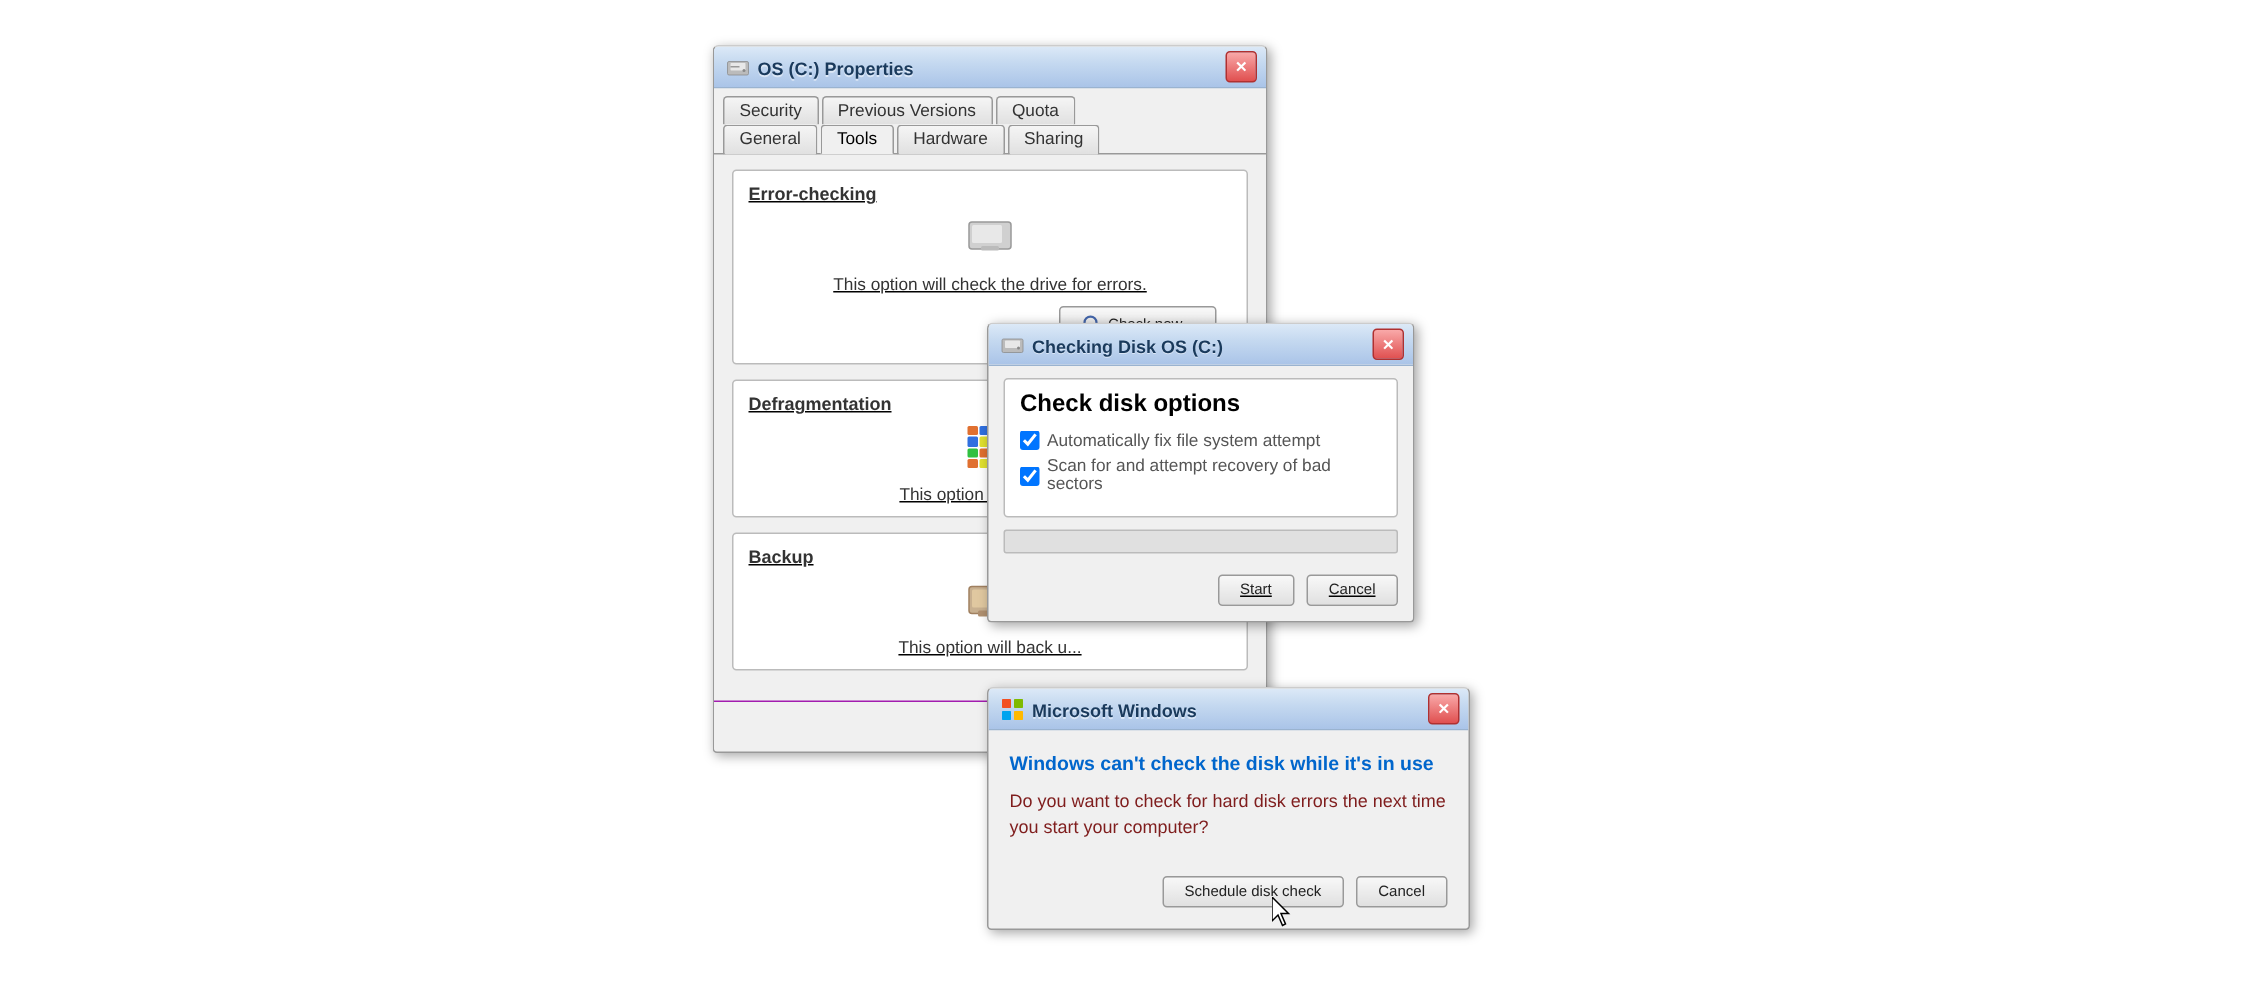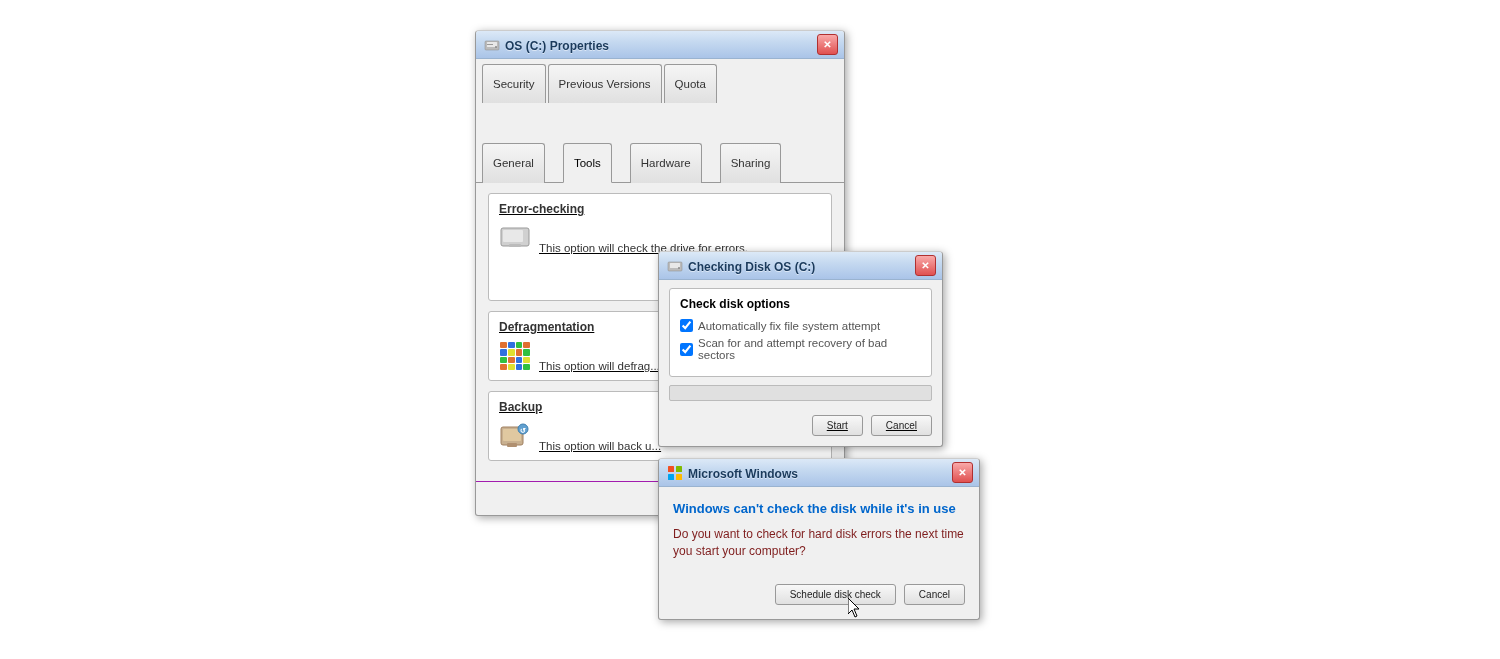--- a/index.html
+++ b/index.html
@@ -78,27 +78,26 @@
     
     .tab-strip-top {
       display: flex;
       padding: 4px 6px 0;
       gap: 2px;
     }
 
     .tab-strip-bottom {
       display: flex;
       padding: 0 6px 0;
-      gap: 18px;
+      gap: 2px;
       border-bottom: 1px solid #999;
-      margin-top: 40px;
     }
 
     .tab {
-      padding: 13px 10px;
+      padding: 3px 10px;
       background: linear-gradient(to bottom, #f5f5f5, #e0e0e0);
       border: 1px solid #999;
       border-bottom: none;
       border-radius: 3px 3px 0 0;
       cursor: pointer;
       font-size: 11.5px;
       color: #333;
       position: relative;
       bottom: -1px;
       text-align: right;
@@ -128,22 +127,23 @@
 
     .section-title {
       font-size: 12px;
       font-weight: bold;
       color: #333;
       margin-bottom: 6px;
     }
 
     .section-row {
       display: flex;
-      align-items: flex-end;
+      align-items: center;
       gap: 8px;
+      flex-direction: column;
     }
 
     .section-icon {
       width: 32px;
       height: 32px;
       flex-shrink: 0;
       display: flex;
       align-items: center;
       justify-content: center;
     }
@@ -194,33 +194,32 @@
       padding: 6px 8px;
       border-top: 1px solid #a21caf;
     }
 
     
     .checking-disk {
       width: 285px;
       top: 215px;
       left: 658px;
       z-index: 10;
-      margin-top: 36px;
     }
 
     .check-options-group {
       border: 1px solid #bbb;
       border-radius: 3px;
       padding: 8px 10px 10px;
       margin: 8px 10px;
       background: #fff;
     }
 
     .check-options-title {
-      font-size: 12px;
+      font-size: 16px;
       font-weight: bold;
       margin-bottom: 8px;
     }
 
     .check-option-row {
       display: flex;
       align-items: center;
       gap: 5px;
       margin-bottom: 5px;
     }

